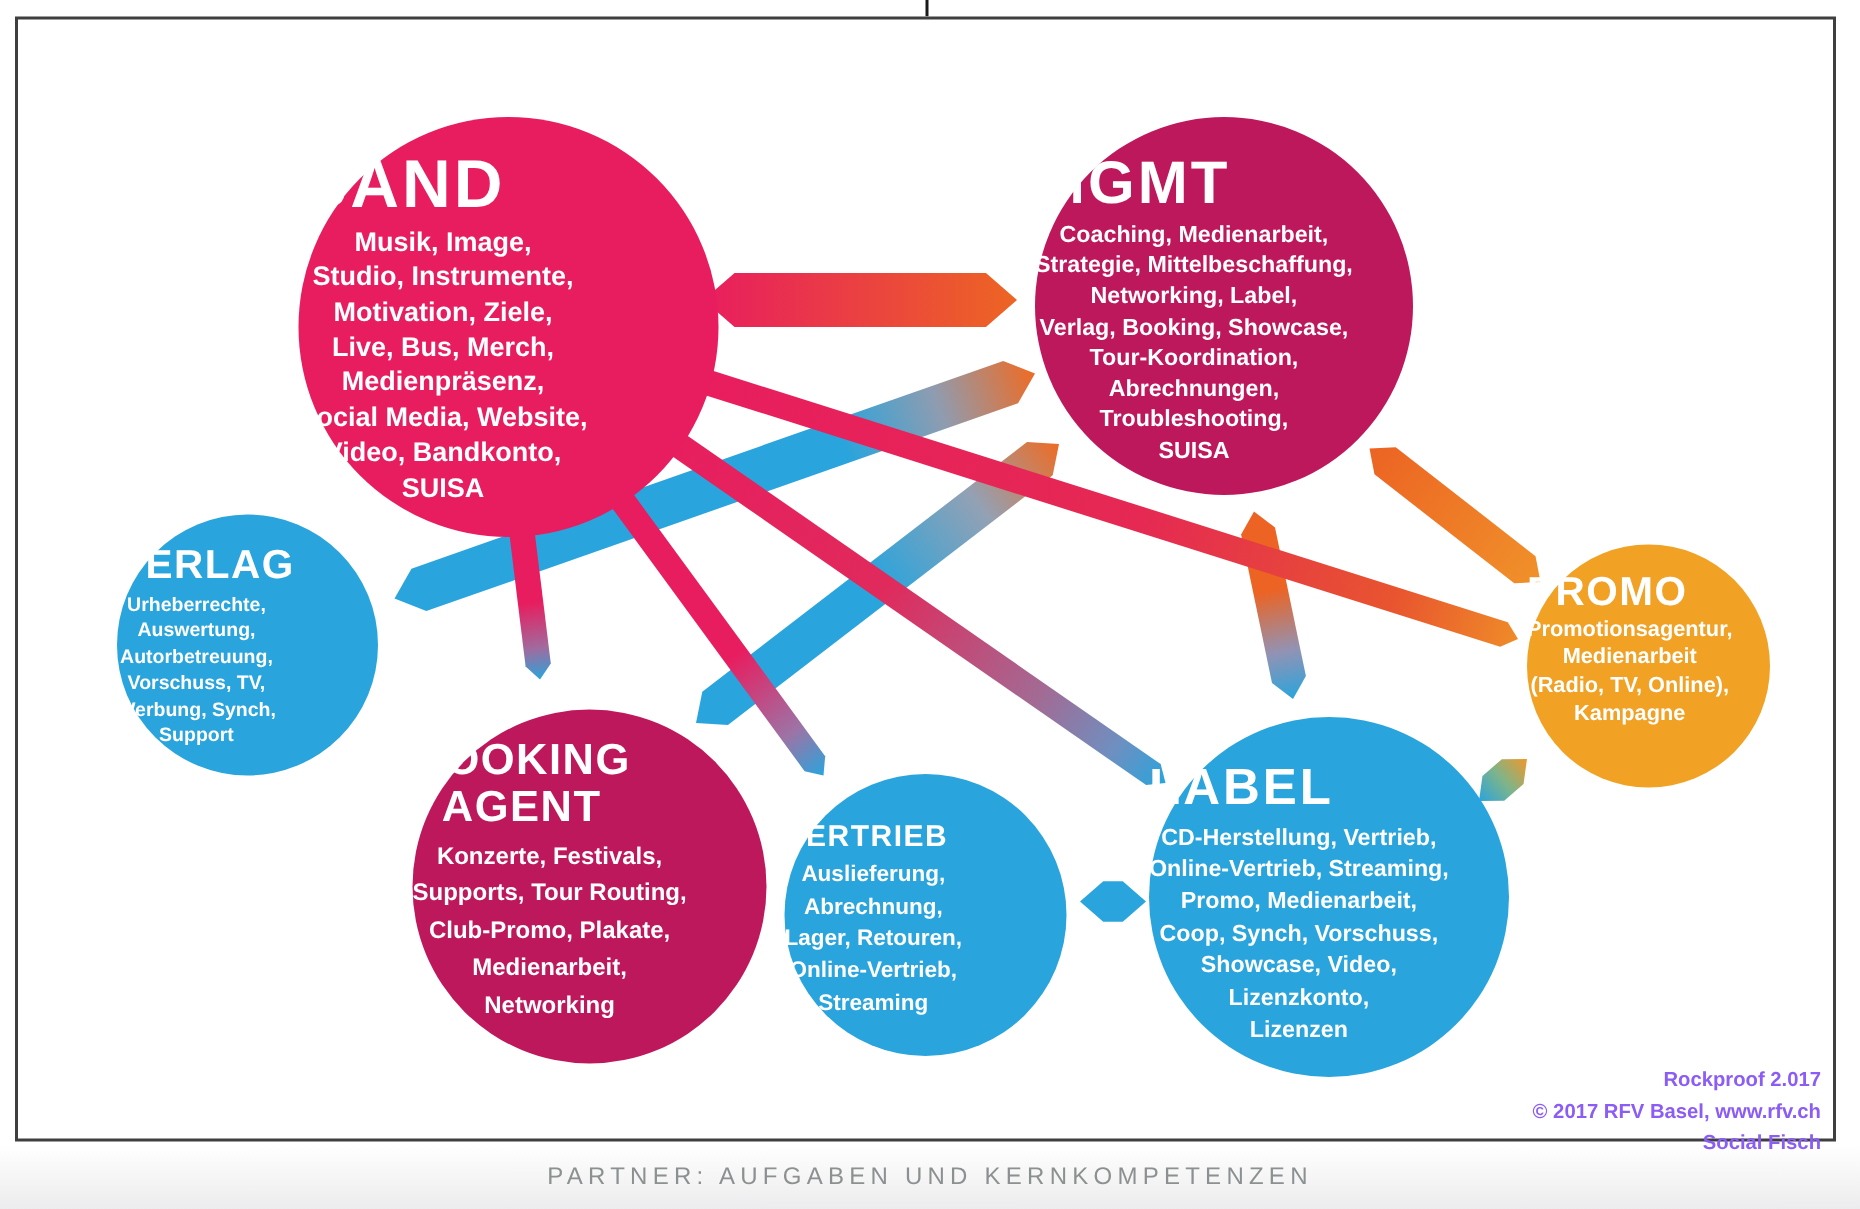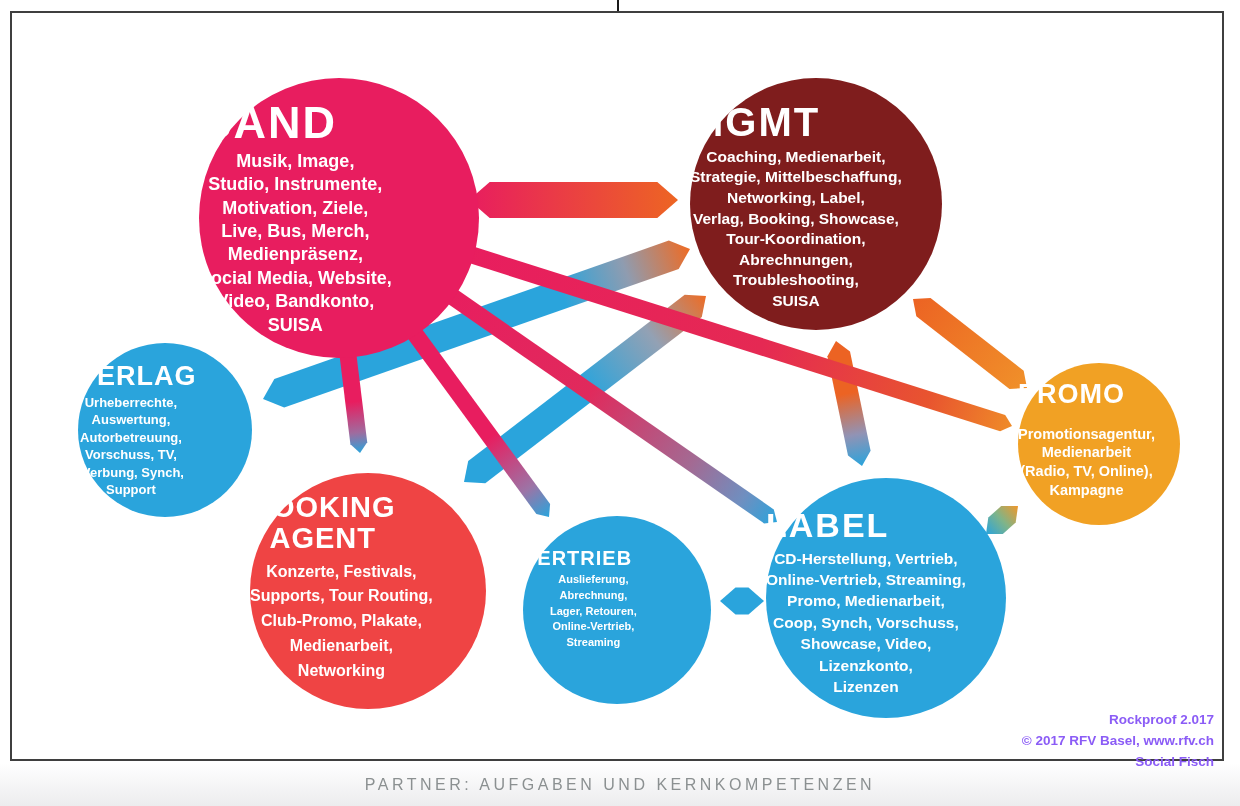--- a/index.html
+++ b/index.html
@@ -9,38 +9,38 @@
   .frame{position:absolute;left:10px;top:11px;width:1214px;height:750px;
          border:2px solid #3f3f3f;background:#fff;box-sizing:border-box;}
   .bars{position:absolute;left:0;top:0;width:1240px;height:806px;z-index:1;}
   .node{position:absolute;border-radius:50%;z-index:2;display:flex;flex-direction:column;
         align-items:flex-start;text-align:center;color:#fff;box-sizing:border-box;}
   .node .title{font-weight:700;white-space:pre-line;line-height:1.02;letter-spacing:1px;}
   .node .body{font-weight:700;white-space:pre-line;}
   .n-band{left:199px;top:78px;width:280px;height:280px;background:#e81d5f;padding-top:22px;}
   .n-band .title{font-size:45px;letter-spacing:2px;}
   .n-band .body{font-size:18px;line-height:1.3;margin-top:4px;}
-  .n-mgmt{left:690px;top:78px;width:252px;height:252px;background:#7f1d1d;padding-top:24px;}
+  .n-mgmt{left:690px;top:78px;width:252px;height:252px;background:#be185d;padding-top:24px;}
   .n-mgmt .title{font-size:40px;letter-spacing:2px;}
   .n-mgmt .body{font-size:15.5px;line-height:1.33;margin-top:4px;}
   .n-verlag{left:78px;top:343px;width:174px;height:174px;background:#2aa4dc;padding-top:20px;}
   .n-verlag .title{font-size:27px;}
   .n-verlag .body{font-size:13px;line-height:1.35;margin-top:3px;}
-  .n-booking{left:250px;top:473px;width:236px;height:236px;background:#ef4444;padding-top:19px;}
+  .n-booking{left:275px;top:473px;width:236px;height:236px;background:#be185d;padding-top:19px;}
   .n-booking .title{font-size:29px;line-height:1.08;}
   .n-booking .body{font-size:16px;line-height:1.55;margin-top:5px;}
   .n-vertrieb{left:523px;top:516px;width:188px;height:188px;background:#2aa4dc;padding-top:32px;}
   .n-vertrieb .title{font-size:20px;}
-  .n-vertrieb .body{font-size:11px;line-height:1.42;margin-top:4px;margin-left:27px;}
+  .n-vertrieb .body{font-size:15px;line-height:1.42;margin-top:4px;}
   .n-label{left:766px;top:478px;width:240px;height:240px;background:#2aa4dc;padding-top:30px;}
   .n-label .title{font-size:34px;letter-spacing:2px;}
   .n-label .body{font-size:15.5px;line-height:1.38;margin-top:5px;}
   .n-promo{left:1018px;top:363px;width:162px;height:162px;background:#f1a124;padding-top:18px;}
   .n-promo .title{font-size:27px;letter-spacing:1px;}
-  .n-promo .body{font-size:14.5px;line-height:1.3;margin-top:16px;}
+  .n-promo .body{font-size:14.5px;line-height:1.3;margin-top:2px;}
   .credits{position:absolute;right:26px;top:710px;z-index:3;text-align:right;
            font-size:13.5px;font-weight:700;color:#8b5cf6;line-height:1.55;}
   .caption-strip{position:absolute;left:0;top:763px;width:1240px;height:43px;
            background:linear-gradient(#ffffff,#ececee);display:flex;align-items:center;justify-content:center;}
   .caption{font-size:16px;letter-spacing:3.5px;color:#8b9091;font-weight:400;}
 </style>
 </head>
 <body>
 
 <div class="page">

